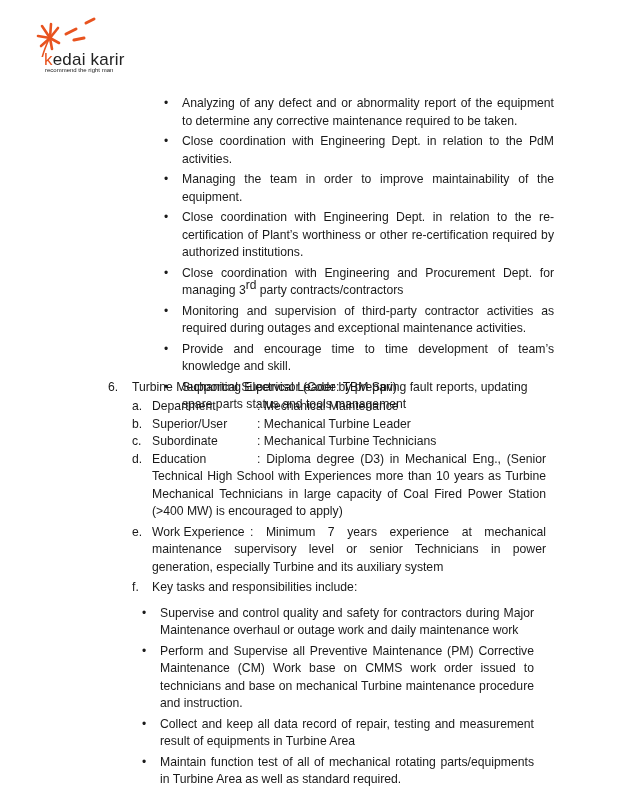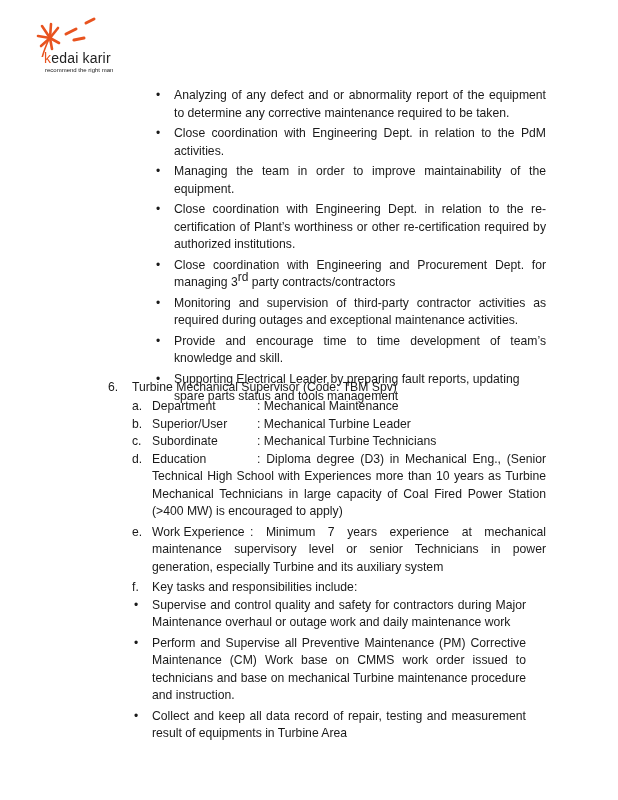--- a/index.html
+++ b/index.html
@@ -1,25 +1,25 @@
 <!DOCTYPE html>
 <html><head>
 <meta charset="utf-8">
 <style>
   html, body { margin:0; padding:0; background:#ffffff; }
   body { width:618px; height:800px; position:relative; overflow:hidden;
          font-family:"Liberation Sans", sans-serif; color:#1a1a1a; }
   .logo { position:absolute; left:28px; top:12px; width:110px; height:62px; }
   .logo svg { position:absolute; left:0; top:0; }
-  .logo-name { position:absolute; left:16px; top:38px; font-size:14px; color:#222; letter-spacing:0.2px; }
+  .logo-name { position:absolute; left:16px; top:38px; font-size:17px; color:#222; letter-spacing:0.2px; }
   .logo-name .k { color:#e8531f; }
   .logo-tag { position:absolute; left:17px; top:55px; font-size:6px; color:#222; white-space:nowrap; }
   .page { position:absolute; left:0; top:0; width:618px; }
   .doc { font-size:12.2px; line-height:17.5px; }
-  ul.bul { list-style:none; margin:0; padding:0; }
+  ul.bul { list-style:none; margin:8px; padding:0; }
   ul.bul li { position:relative; padding-left:20px; margin-bottom:3px; text-align:justify; }
   ul.bul li::before { content:"\2022"; position:absolute; left:2px; top:0; font-size:12px; }
   .sec1 { position:absolute; left:154px; top:87px; width:392px; }
   .sec1 li.last { text-align:left; }
   .heading { position:absolute; left:108px; top:379px; font-weight:normal; font-size:12.2px; }
   .heading .num { display:inline-block; width:24px; }
   .items { position:absolute; left:132px; top:398px; width:414px; }
   .item { position:relative; padding-left:20px; margin-bottom:0; text-align:justify; }
   .item .mark { position:absolute; left:0; top:0; width:18px; }
   .item .lbl { display:inline-block; width:105px; }
@@ -88,15 +88,16 @@
     <div class="item e" style="margin-top:3px">
       <span class="mark">e.</span><span class="lbl">Work Experience</span><span>: Minimum 7 years experience at mechanical maintenance supervisory level or senior Technicians in power generation, especially Turbine and its auxiliary system</span>
     </div>
     <div class="item" style="margin-top:3px">
       <span class="mark">f.</span><span>Key tasks and responsibilities include:</span>
     </div>
     <ul class="bul sub">
       <li>Supervise and control quality and safety for contractors during Major Maintenance overhaul or outage work and daily maintenance work</li>
       <li>Perform and Supervise all Preventive Maintenance (PM) Corrective Maintenance (CM) Work base on CMMS work order issued to technicians and base on mechanical Turbine maintenance procedure and instruction.</li>
       <li>Collect and keep all data record of repair, testing and measurement result of equipments in Turbine Area</li>
+      <li>Maintain function test of all of mechanical rotating parts/equipments in Turbine Area as well as standard required.</li>
     </ul>
   </div>
 </div>
 
 </body></html>

